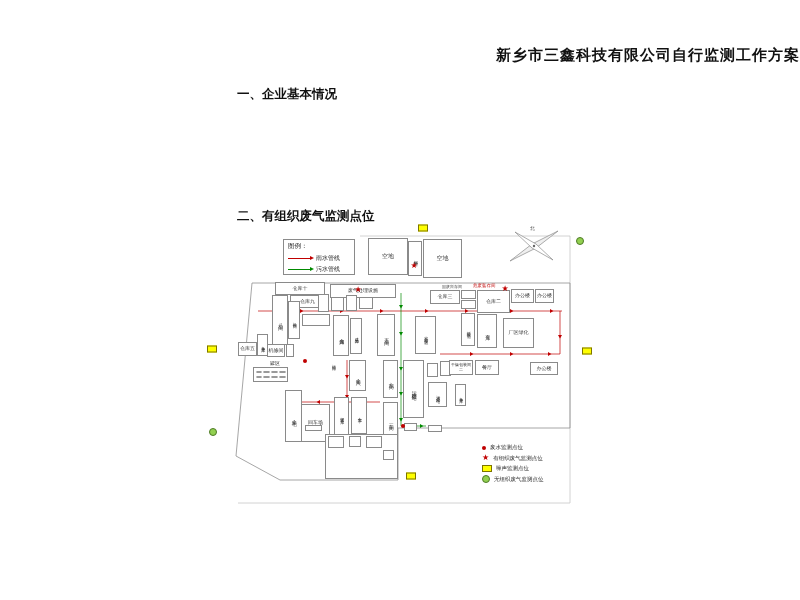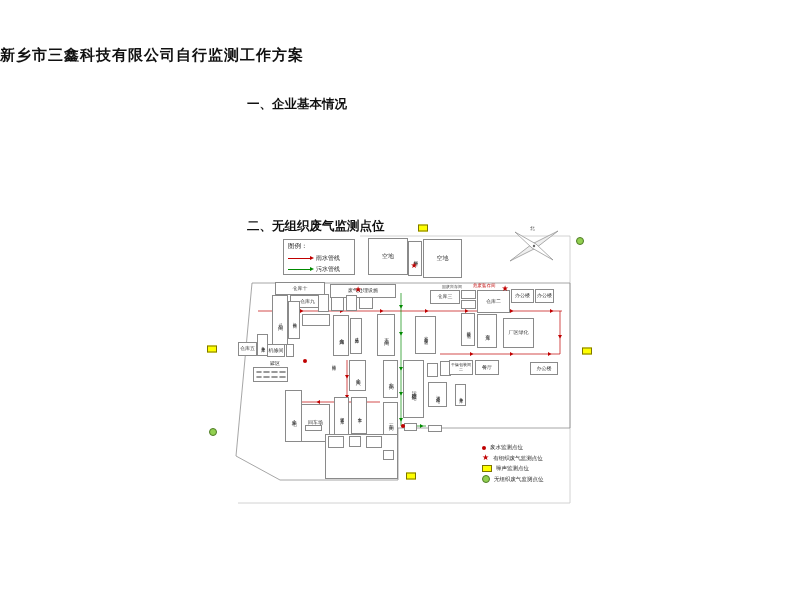--- a/index.html
+++ b/index.html
@@ -1,20 +1,20 @@
 <!DOCTYPE html>
 <html><head>
 <meta charset="utf-8">
 <style>
   html,body{margin:0;padding:0;background:#fff;}
   .page{position:relative;width:800px;height:600px;background:#fff;outline:1px solid #e3e3e3;
         font-family:"Liberation Serif","DejaVu Serif",serif;color:#111;overflow:hidden;}
-  .doc-title{position:absolute;left:0;top:46px;width:800px;text-align:left;margin:0;
+  .doc-title{position:absolute;left:0;top:46px;width:800px;text-align:right;margin:0;
              font-family:"Liberation Sans","DejaVu Sans",sans-serif;font-weight:bold;font-size:15px;letter-spacing:1px;}
-  .sec-head{position:absolute;left:229px;margin:18px;font-family:"Liberation Sans","DejaVu Sans",sans-serif;
+  .sec-head{position:absolute;left:229px;margin:8px;font-family:"Liberation Sans","DejaVu Sans",sans-serif;
             font-weight:bold;font-size:12.5px;}
   .body-par{position:absolute;left:228px;top:96px;width:346px;margin:0;font-size:12px;line-height:21.8px;
             text-align:justify;text-indent:2em;letter-spacing:0.3px;}
   
   .map{position:absolute;left:210px;top:220px;width:392px;height:292px;}
   .map svg{position:absolute;left:0;top:0;}
   .bld{position:absolute;box-sizing:border-box;border:0.6px solid #8a8a8a;background:#fff;
        display:flex;align-items:center;justify-content:center;text-align:center;
        color:#333;line-height:1.12;overflow:hidden;}
   .bld.v{writing-mode:vertical-rl;letter-spacing:1px;}
@@ -48,21 +48,21 @@
 </head>
 <body>
 
 <div class="page">
 
   <h1 class="doc-title">新乡市三鑫科技有限公司自行监测工作方案</h1>
 
   <h2 class="sec-head" style="top:78px;">一、企业基本情况</h2>
 
 
-  <h2 class="sec-head" style="top:200px;">二、无组织废气监测点位</h2>
+  <h2 class="sec-head" style="top:200px;">二、有组织废气监测点位</h2>
 
   <div class="map" id="map">
       <svg width="392" height="292" viewBox="0 0 392 292">
         <polyline points="150,16 360,16 360,283 28,283" fill="none" stroke="#c6c6c6" stroke-width="0.8"></polyline>
         <polygon points="42,63 360,63 360,208 188,208 188,260 70,260 26,236" fill="none" stroke="#8f8f8f" stroke-width="0.8"></polygon>
         <line x1="48" y1="91" x2="352" y2="91" stroke="#c00000" stroke-width="0.7"></line>
         <polygon points="90,89 90,93 93.4,91" fill="#c00000"></polygon>
         <polygon points="130,89 130,93 133.4,91" fill="#c00000"></polygon>
         <polygon points="170,89 170,93 173.4,91" fill="#c00000"></polygon>
         <polygon points="215,89 215,93 218.4,91" fill="#c00000"></polygon>

